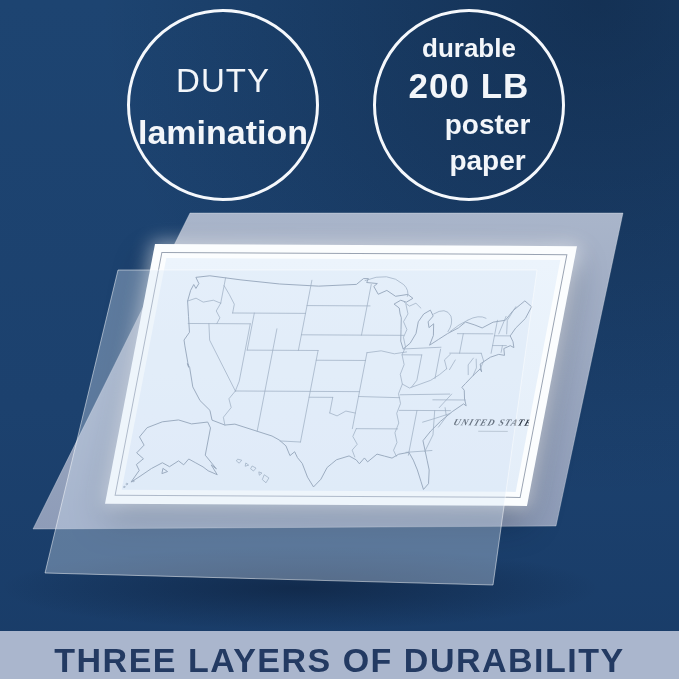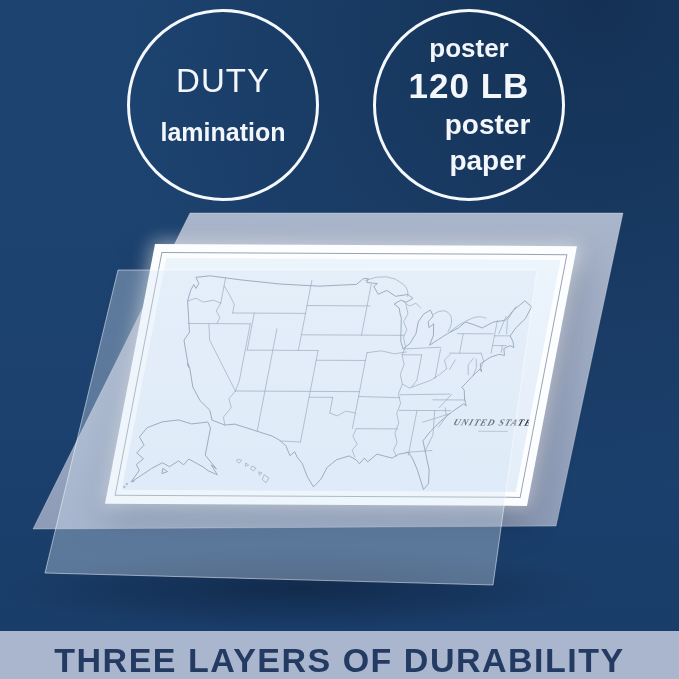--- a/index.html
+++ b/index.html
@@ -32,21 +32,21 @@
   .badge{
     position:absolute; top:9px; width:186px; height:186px;
     border:3px solid #f5f8fc; border-radius:50%;
     display:flex; flex-direction:column; align-items:center; justify-content:center;
     color:#f3f6fa; text-align:center; z-index:5;
   }
   .badge-1{left:127px;}
   .badge-2{left:373px;}
   .badge .l1b{font-size:33px; font-weight:bold; line-height:40px; letter-spacing:1px;}
   .badge .l2b{font-size:33px; font-weight:normal; line-height:42px; letter-spacing:1px;}
-  .badge .l3m{font-size:25px; font-weight:bold; line-height:36px;margin-top:12px;}
+  .badge .l3m{font-size:34px; font-weight:bold; line-height:36px;margin-top:12px;}
   .badge .s1{font-size:26px; font-weight:bold; line-height:34px;}
   .badge .s2{font-size:35px; font-weight:bold; line-height:42px; letter-spacing:1px;}
   .badge .s3{font-size:28px; font-weight:bold; line-height:36px;margin-left:37px;}
   
   .banner{
     position:absolute; left:0; right:0; top:631px; height:59px;
     background:#aab6cd; z-index:6;
     display:flex; align-items:center; justify-content:center;
   }
   .banner-title{
@@ -118,22 +118,22 @@
   <svg class="scene-svg-front" width="679" height="679" viewBox="0 0 679 679">
     <polygon points="118,270 537,270 493,585 45,573" fill="rgba(216,229,246,0.35)" stroke="rgba(255,255,255,0.5)" stroke-width="1"></polygon>
   </svg>
 
   <div class="badge badge-1">
     <div class="l2b">DUTY</div>
     <div class="l3m">lamination</div>
   </div>
 
   <div class="badge badge-2">
-    <div class="s1">poster</div>
-    <div class="s2">120 LB</div>
+    <div class="s1">durable</div>
+    <div class="s2">200 LB</div>
     <div class="s3">poster paper</div>
   </div>
 
   <div class="banner">
     <div class="banner-title">THREE LAYERS OF DURABILITY</div>
   </div>
 
 </div>
 
 </body></html>

